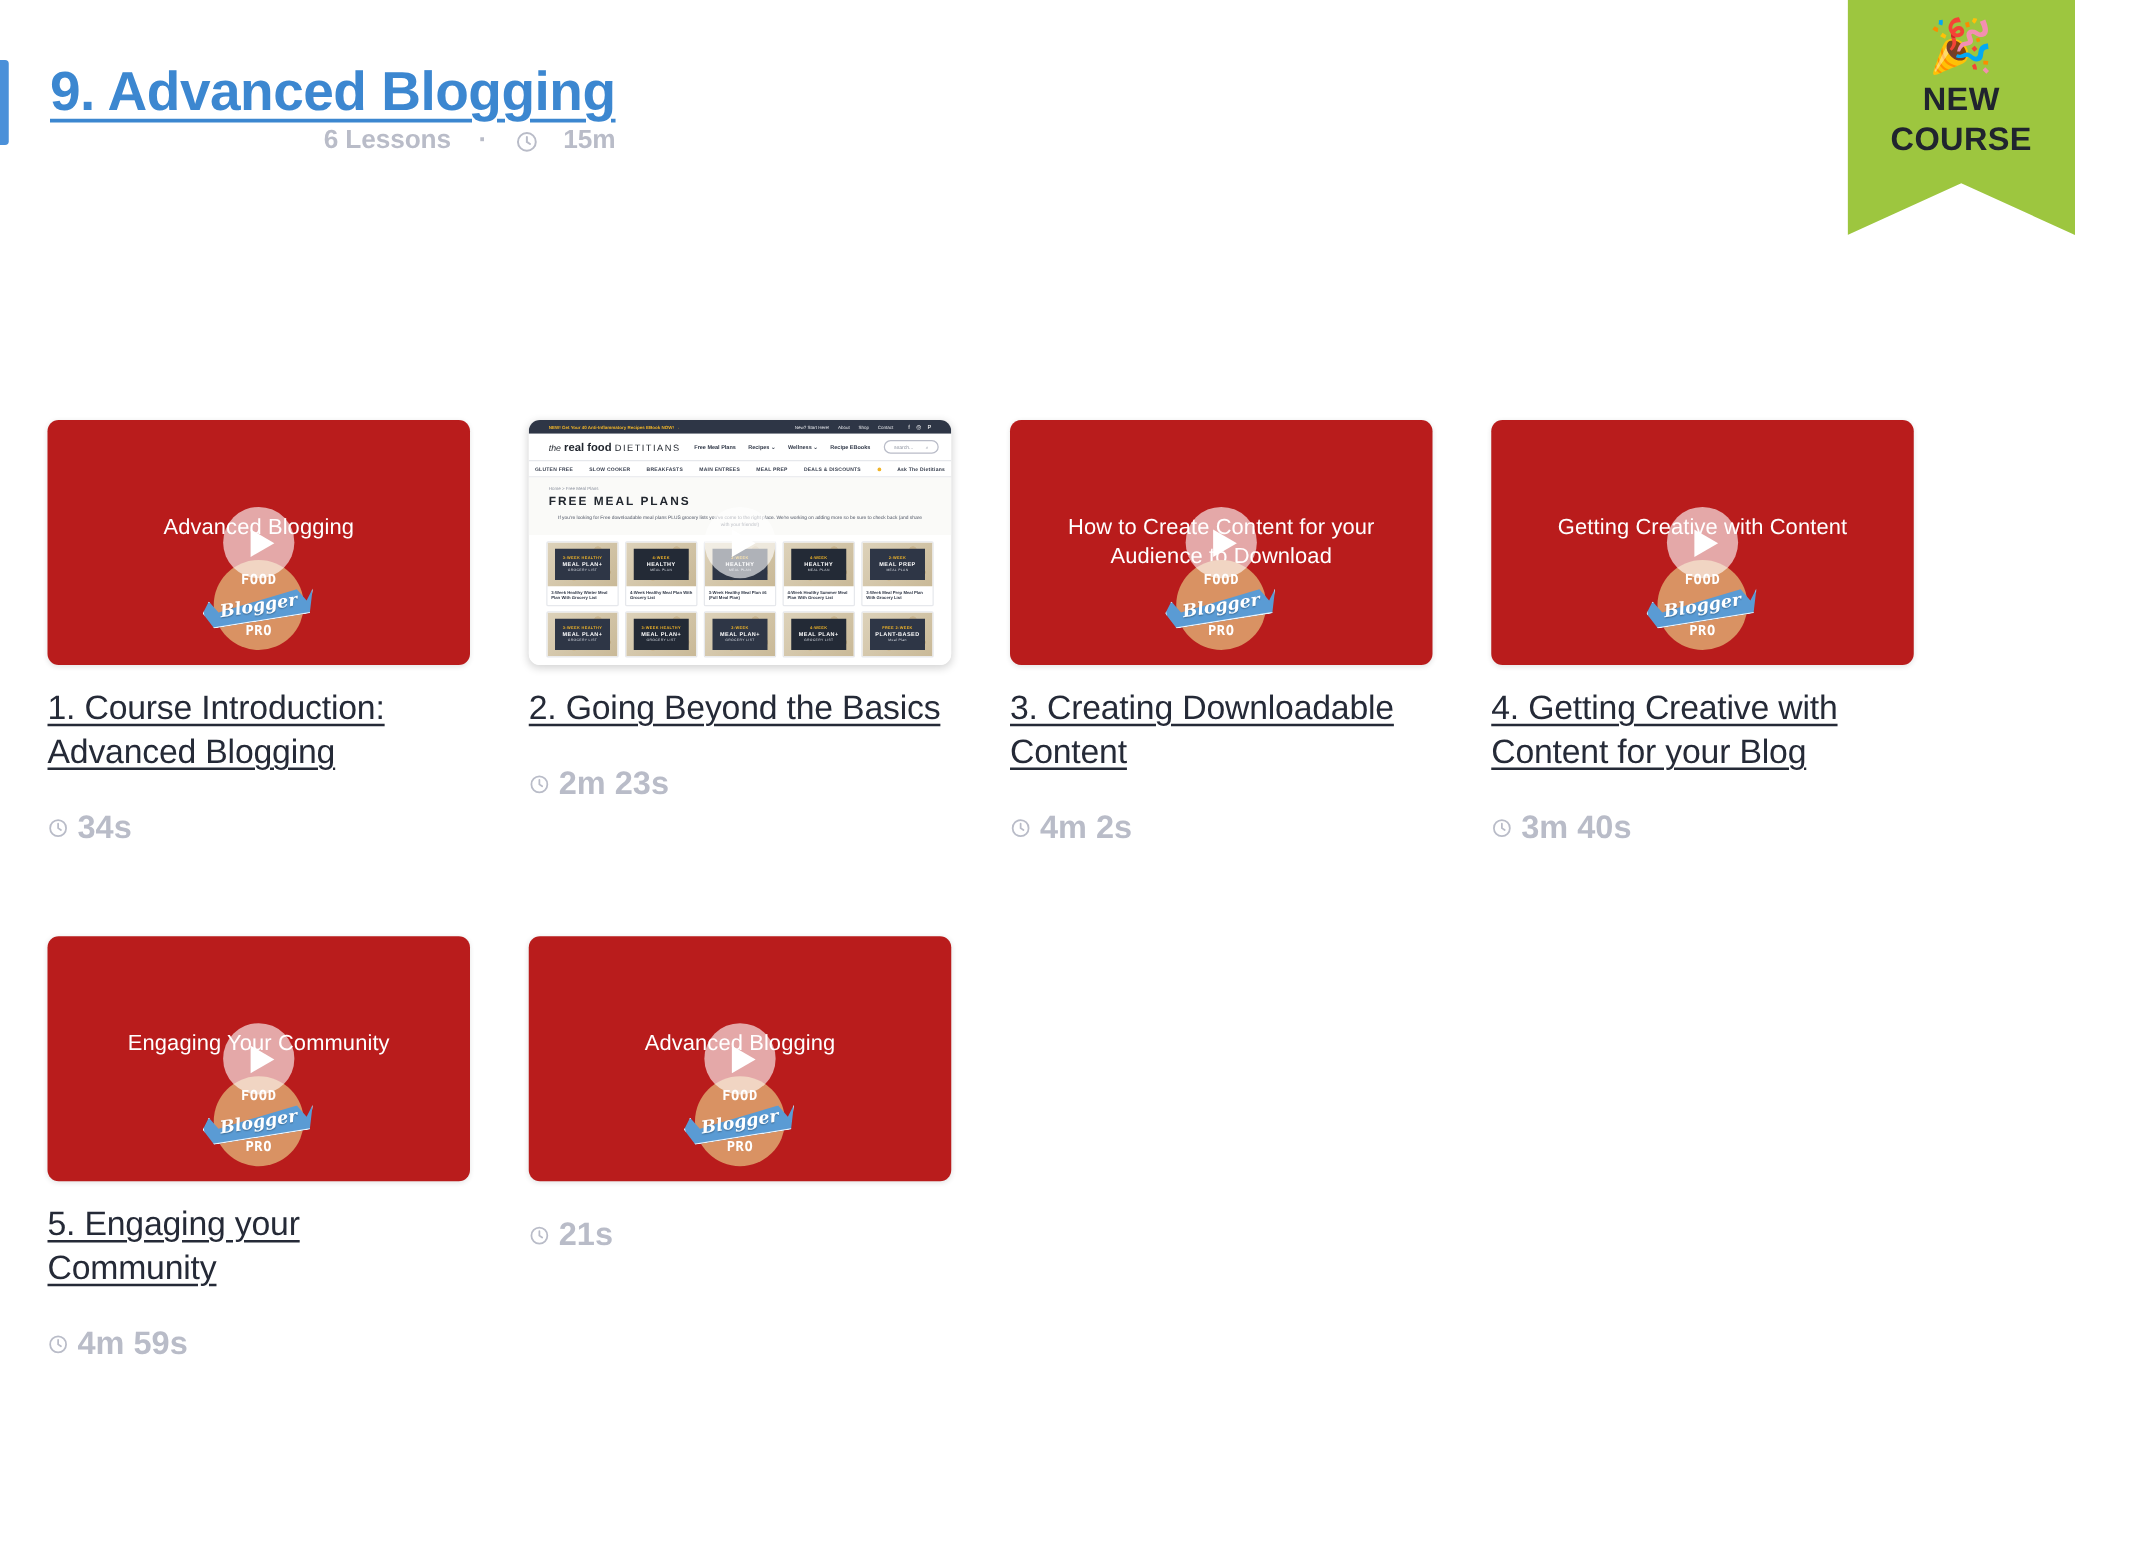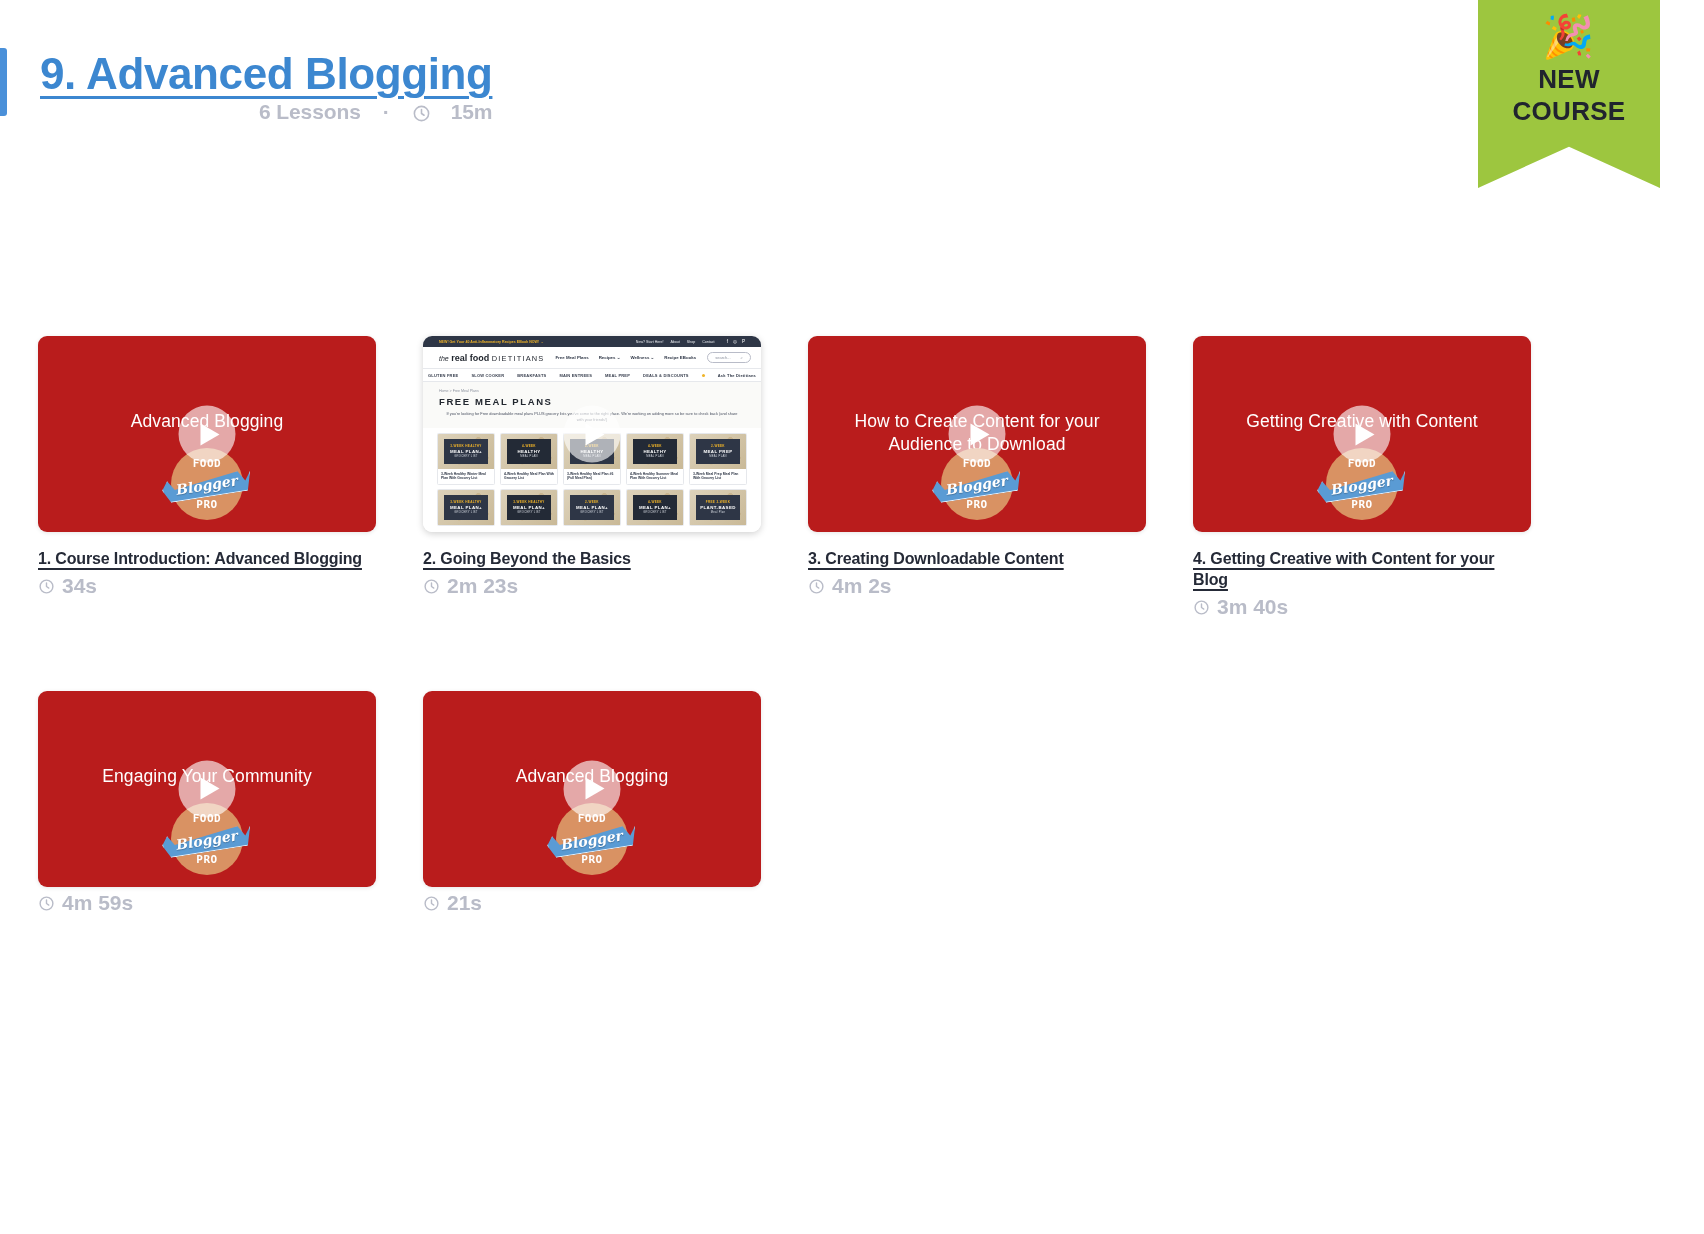--- a/index.html
+++ b/index.html
@@ -197,37 +197,37 @@
     width: 0; height: 0;
     border-left: 19px solid #ffffff;
     border-top: 11px solid transparent;
     border-bottom: 11px solid transparent;
     margin-left: 6px;
   }
 
   .lesson-title {
     display: block;
     margin-top: 17px;
-    font-size: 16px;
-    font-weight: 700;
+    font-size: 27px;
+    font-weight: 400;
     color: #252a37;
     line-height: 1.3;
     text-decoration: underline;
     text-decoration-thickness: 2px;
     text-underline-offset: 4px;
     cursor: pointer;
     letter-spacing: -0.15px;
   }
 
   .lesson-dur {
-    margin-top: 4px;
+    margin-top: 27px;
     display: flex;
     align-items: center;
     gap: 7px;
-    font-size: 21px;
+    font-size: 26px;
     font-weight: 700;
     color: #b9bcc8;
   }
   .lesson-dur .clock-ico { width: 17px; height: 17px; top: 1px; }
   .lesson-dur .clock-ico svg { width: 17px; height: 17px; }
 
   
   .site-inner { position: absolute; inset: 0; background: #fff; font-family: "Liberation Sans", sans-serif; }
   .site-topbar {
     height: 11px; background: #2e3646;
@@ -581,20 +581,21 @@
           <div class="fbp-circle"></div>
           <div class="fbp-food">FOOD</div>
           <div class="fbp-ribbon"></div>
           <div class="fbp-blogger">Blogger</div>
           <div class="fbp-pro">PRO</div>
         </div>
         <div class="play-btn">
             <div class="play-tri"></div>
           </div>
       </div>
+      <a class="lesson-title">5. Engaging your Community</a>
       <div class="lesson-dur">
         <span class="clock-ico">
           <svg viewBox="0 0 24 24" fill="none" stroke="#b9bcc8" stroke-width="2">
             <circle cx="12" cy="12" r="9"></circle>
               <path d="M12 7v5l3.2 2.2" stroke-linecap="round"></path>
           </svg>
         </span>
         <span>4m 59s</span>
       </div>
     </div>

